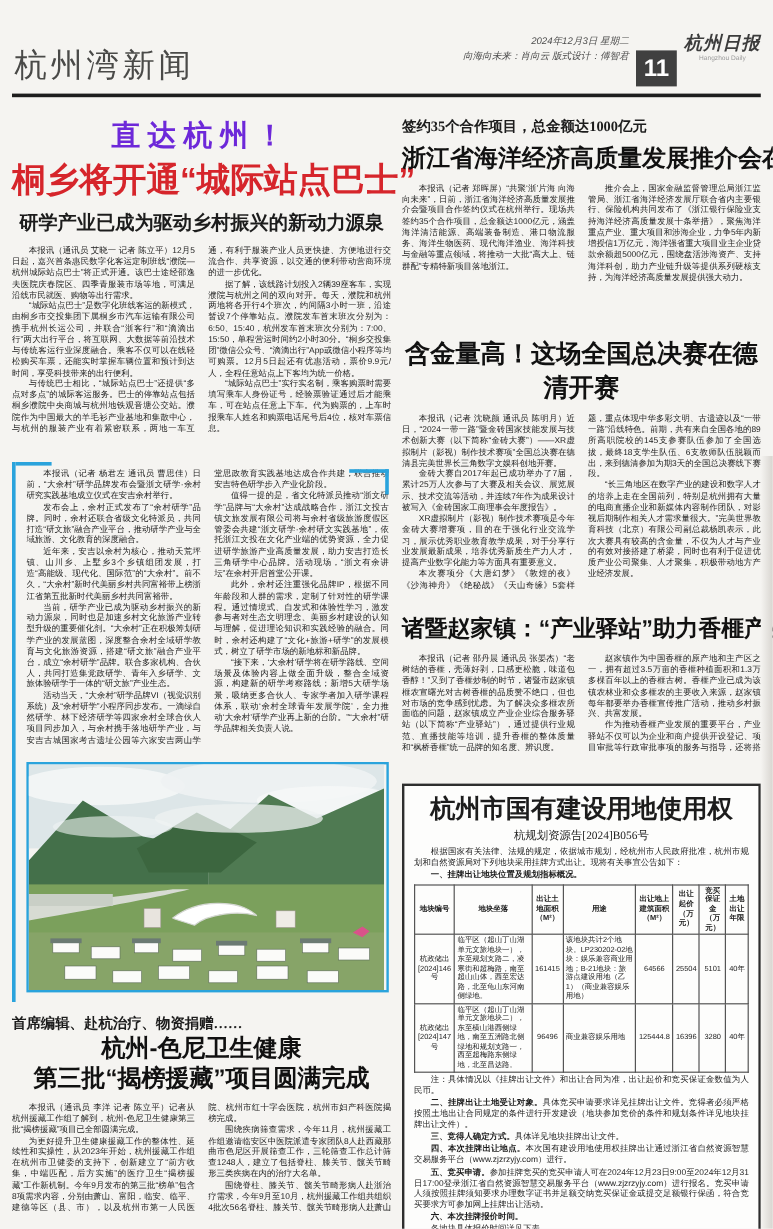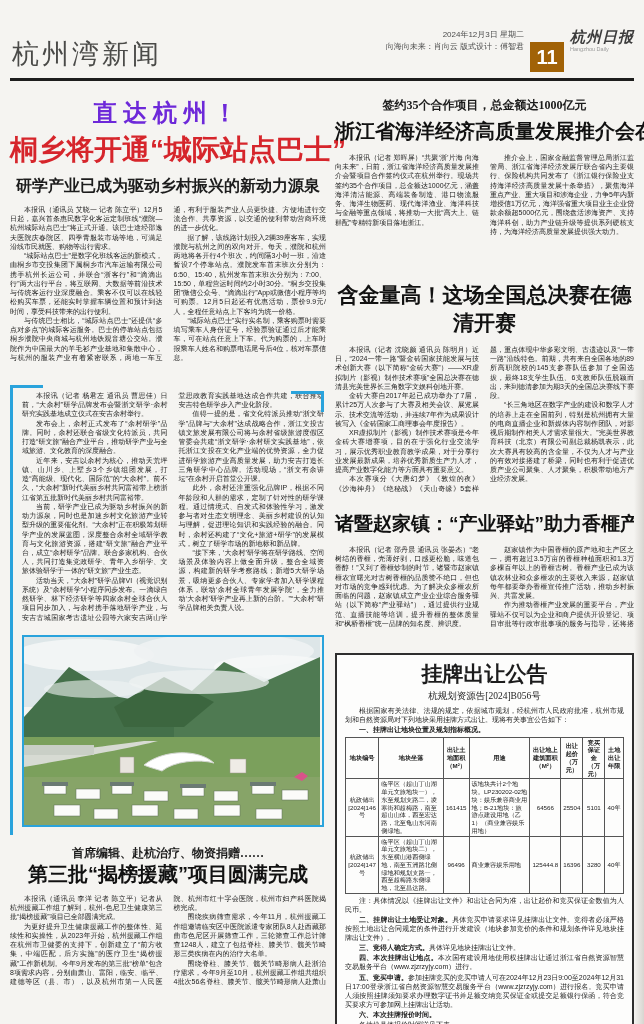--- a/index.html
+++ b/index.html
@@ -7,38 +7,38 @@
     width:644px;height:1024px;overflow:hidden;position:relative;
     background:#f5f4f1;
     font-family:"Liberation Sans","DejaVu Sans",sans-serif;
     color:#1c1c1c;
   }
   .edge-shade{position:absolute;right:0;top:380px;width:10px;height:644px;background:linear-gradient(to right,#f5f4f1,#d8d5d0);}
   
   .masthead{display:flex;justify-content:space-between;align-items:flex-end;padding:10px 10px 6px 12px;}
   .section-title{font-size:27px;letter-spacing:3px;color:#4a4a48;font-weight:500;}
   .mast-right{display:flex;align-items:center;gap:6px;}
-  .mast-meta{text-align:right;font-size:8px;line-height:1.5;color:#4c4c4c;}
-  .page-badge{width:34px;height:30px;background:#a16207;color:#fff;font-weight:bold;font-size:20px;display:flex;align-items:center;justify-content:center;margin-top:32px;}
-  .paper-logo{text-align:left;line-height:1;}
+  .mast-meta{text-align:right;font-size:8px;line-height:1.5;color:#4c4c4c;font-style:italic;}
+  .page-badge{width:34px;height:30px;background:#404040;color:#fff;font-weight:bold;font-size:20px;display:flex;align-items:center;justify-content:center;margin-top:32px;}
+  .paper-logo{text-align:center;line-height:1;}
   .paper-logo .cn{font-family:"Liberation Serif","DejaVu Serif",serif;font-style:italic;font-weight:bold;font-size:15px;color:#3c3c3c;letter-spacing:1px;}
   .paper-logo .en{font-size:5.5px;color:#9a9a9a;margin-top:2px;}
   .top-rule{border-bottom:3px solid #1d1d1d;margin:0 10px;}
   
   .main{display:flex;gap:9px;padding:0 10px;}
   .col-left{width:316px;flex:none;}
   .col-right{width:299px;flex:none;}
   
   .kicker-red{color:#6d28d9;font-weight:bold;font-size:24px;text-align:center;letter-spacing:6px;margin-top:16px;}
   .headline-red{color:#d6252b;font-weight:bold;font-size:28px;text-align:center;letter-spacing:0px;margin-top:2px;white-space:nowrap;}
   .subhead{font-family:"Liberation Serif","DejaVu Serif",serif;font-weight:bold;font-size:16px;text-align:center;margin:7px 0 8px;}
   .bodytext{column-count:2;column-gap:11px;font-size:7px;line-height:1.32;text-align:justify;overflow:hidden;}
   .bodytext p{margin:0;text-indent:2em;}
   .h-black{font-weight:bold;color:#111;text-align:center;}
-  .kicker-serif{font-family:"Liberation Serif","DejaVu Serif",serif;font-weight:bold;text-align:center;}
+  .kicker-serif{font-family:"Liberation Serif","DejaVu Serif",serif;font-weight:bold;}
   
   .anji-box{position:relative;margin-top:12px;border-left:3px solid #2aa3dc;padding:6px 2px 8px 9px;}
   .bracket-tl{position:absolute;top:0;left:0;width:30px;height:3px;background:#2aa3dc;}
   .bracket-tr{position:absolute;top:6px;right:2px;width:30px;height:18px;border-top:3px solid #2aa3dc;border-right:3px solid #2aa3dc;}
   .anji-head{font-size:23px;margin:2px 0 8px;}
   .photo-frame{margin-top:8px;border:2px solid #2aa3dc;}
   .photo-frame svg{display:block;}
   
   .seni-kicker{font-size:12px;margin-top:10px;}
   .seni-head{font-size:20px;line-height:1.25;}
@@ -149,20 +149,21 @@
           <path d="M120 128 C140 112 175 112 190 126 C175 122 150 124 138 134 C132 132 124 130 120 128 Z" fill="#ffffff" stroke="#d4d7d2" stroke-width="1"></path>
           <rect x="96" y="120" width="14" height="16" fill="#e8e4de" stroke="#9a938a" stroke-width="0.5"></rect>
           <rect x="206" y="122" width="16" height="14" fill="#efece6" stroke="#9a938a" stroke-width="0.5"></rect>
           <path d="M270 140 l8 -5 l6 4 l-6 5 Z" fill="#d9538a"></path>
         </svg>
       </div>
     </div>
 
     <div>
       <div class="kicker-serif seni-kicker">首席编辑、赴杭治疗、物资捐赠……</div>
+      <div class="h-black seni-head">杭州-色尼卫生健康</div>
       <div class="h-black seni-head" style="margin-bottom:7px;">第三批“揭榜援藏”项目圆满完成</div>
       <div class="bodytext" style="height:100px;">
         <p>本报讯（通讯员 李洋 记者 陈立平）记者从杭州援藏工作组了解到，杭州-色尼卫生健康第三批“揭榜援藏”项目已全部圆满完成。</p>
         <p>为更好提升卫生健康援藏工作的整体性、延续性和实操性，从2023年开始，杭州援藏工作组在杭州市卫健委的支持下，创新建立了“前方收集，中端匹配，后方实施”的医疗卫生“揭榜援藏”工作新机制。今年9月发布的第三批“榜单”包含8项需求内容，分别由萧山、富阳，临安、临平、建德等区（县、市），以及杭州市第一人民医院、杭州市红十字会医院，杭州市妇产科医院揭榜完成。</p>
         <p>围绕疾病筛查需求，今年11月，杭州援藏工作组邀请临安区中医院派遣专家团队8人赴西藏那曲市色尼区开展筛查工作，三轮筛查工作总计筛查1248人，建立了包括脊柱、膝关节、髋关节畸形三类疾病在内的治疗大名单。</p>
         <p>围绕脊柱、膝关节、髋关节畸形病人赴浙治疗需求，今年9月至10月，杭州援藏工作组共组织4批次56名脊柱、膝关节、髋关节畸形病人赴萧山区中医院，临安区中医院、建德市第一人民医院成功治疗。</p>
 
       </div>
     </div>
   </div>
@@ -194,21 +195,21 @@
       <div class="h-black zhuji-head">诸暨赵家镇：“产业驿站”助力香榧产业提档升级</div>
       <div class="bodytext" style="height:96px;">
         <p>本报讯（记者 邵丹晨 通讯员 张晏杰）“老树结的香榧，壳薄好剥，口感更松脆，味道包香醇！”又到了香榧炒制的时节，诸暨市赵家镇榧农宣曙光对古树香榧的品质赞不绝口，但也对市场的竞争感到忧虑。为了解决众多榧农所面临的问题，赵家镇成立产业企业综合服务驿站（以下简称“产业驿站”），通过提供行业规范、直播技能等培训，提升香榧的整体质量和“枫桥香榧”统一品牌的知名度、辨识度。</p>
         <p>赵家镇作为中国香榧的原产地和主产区之一，拥有超过3.5万亩的香榧种植面积和1.3万多棵百年以上的香榧古树。香榧产业已成为该镇农林业和众多榧农的主要收入来源，赵家镇每年都要举办香榧宣传推广活动，推动乡村振兴、共富发展。</p>
         <p>作为推动香榧产业发展的重要平台，产业驿站不仅可以为企业和商户提供开设登记、项目审批等行政审批事项的服务与指导，还将搭建政企平台，开展行业研讨会、名企研学、技能比武等活动，助力香榧产业的创新与发展。</p>
 
       </div>
     </div>
 
     <div class="notice">
-      <div class="notice-title">挂牌出让公告</div>
+      <div class="notice-title">杭州市国有建设用地使用权</div>
       <div class="notice-docno">杭规划资源告[2024]B056号</div>
       <p class="ind">根据国家有关法律、法规的规定，依据城市规划，经杭州市人民政府批准，杭州市规划和自然资源局对下列地块采用挂牌方式出让。现将有关事宜公告如下：</p>
       <p class="ind"><b>一、挂牌出让地块位置及规划指标概况。</b></p>
 
       <table>
         <tbody>
             <tr>
           <th style="width:12%">地块编号</th>
           <th style="width:25%">地块坐落</th>
           <th style="width:8%">出让土地面积（M²）</th>

